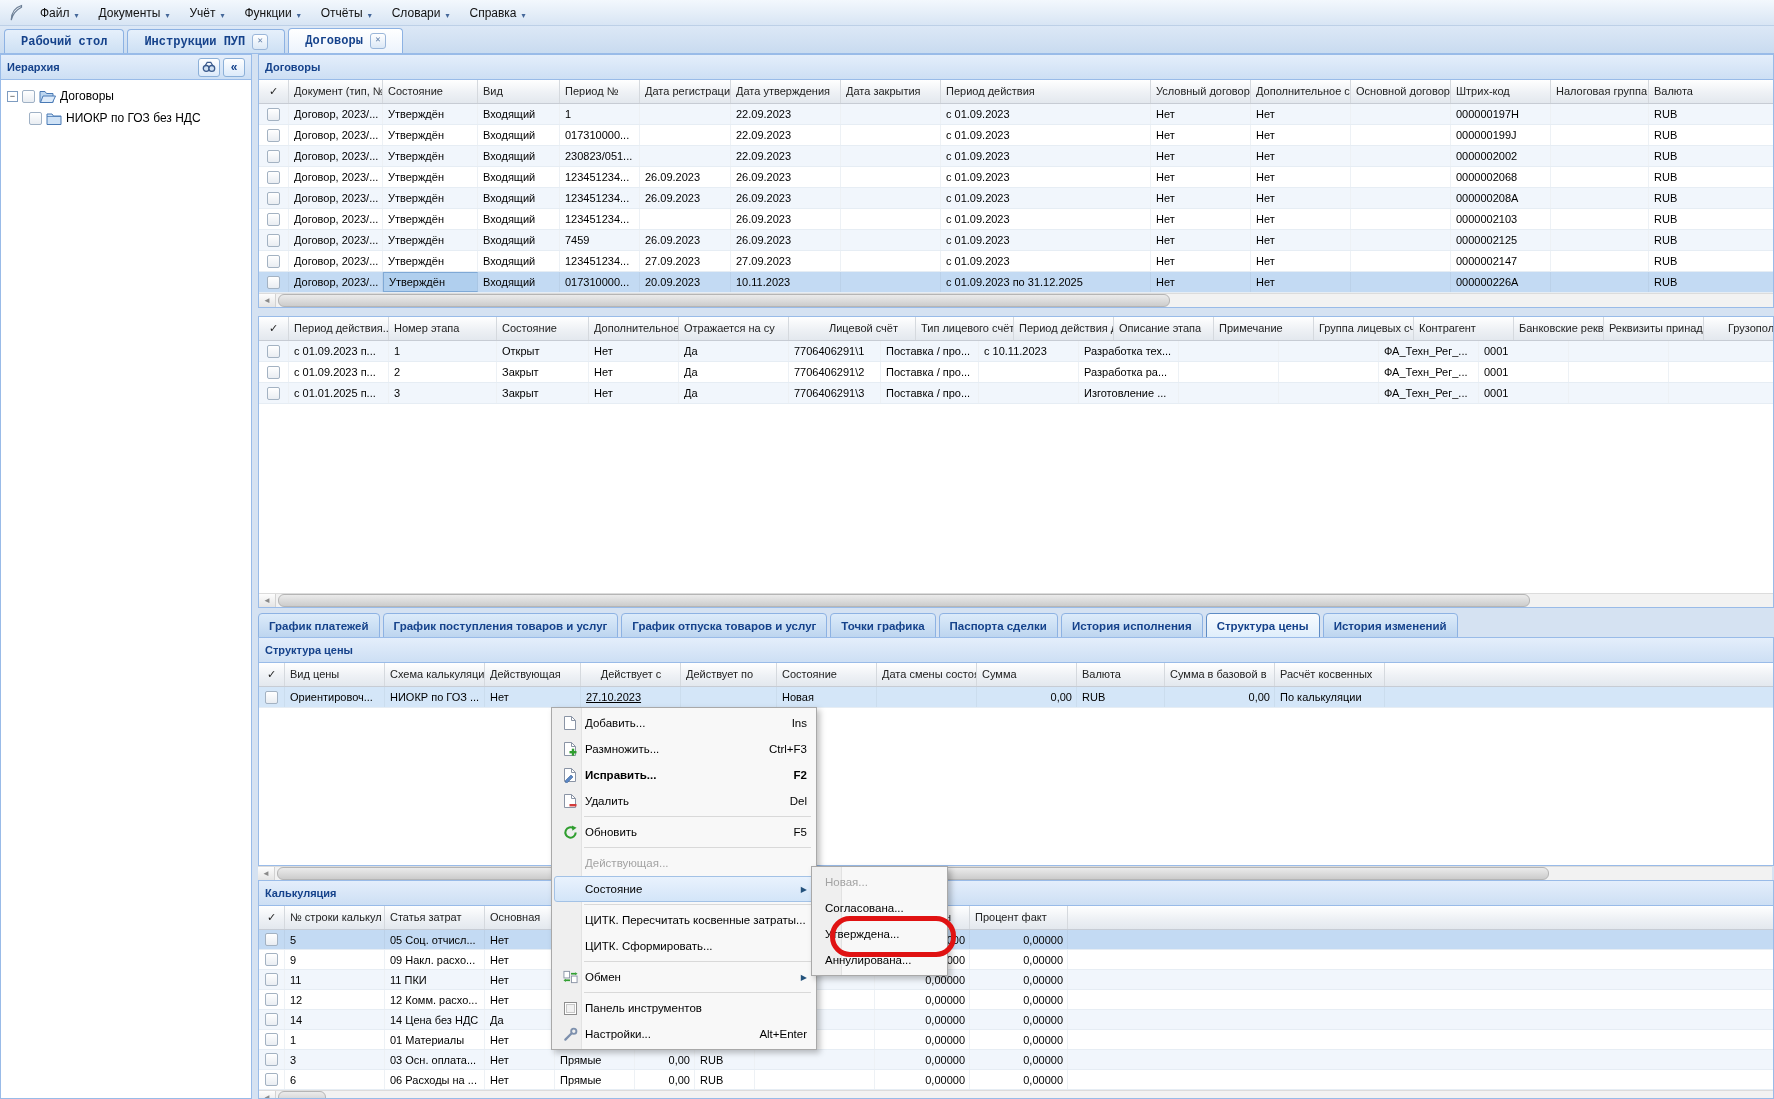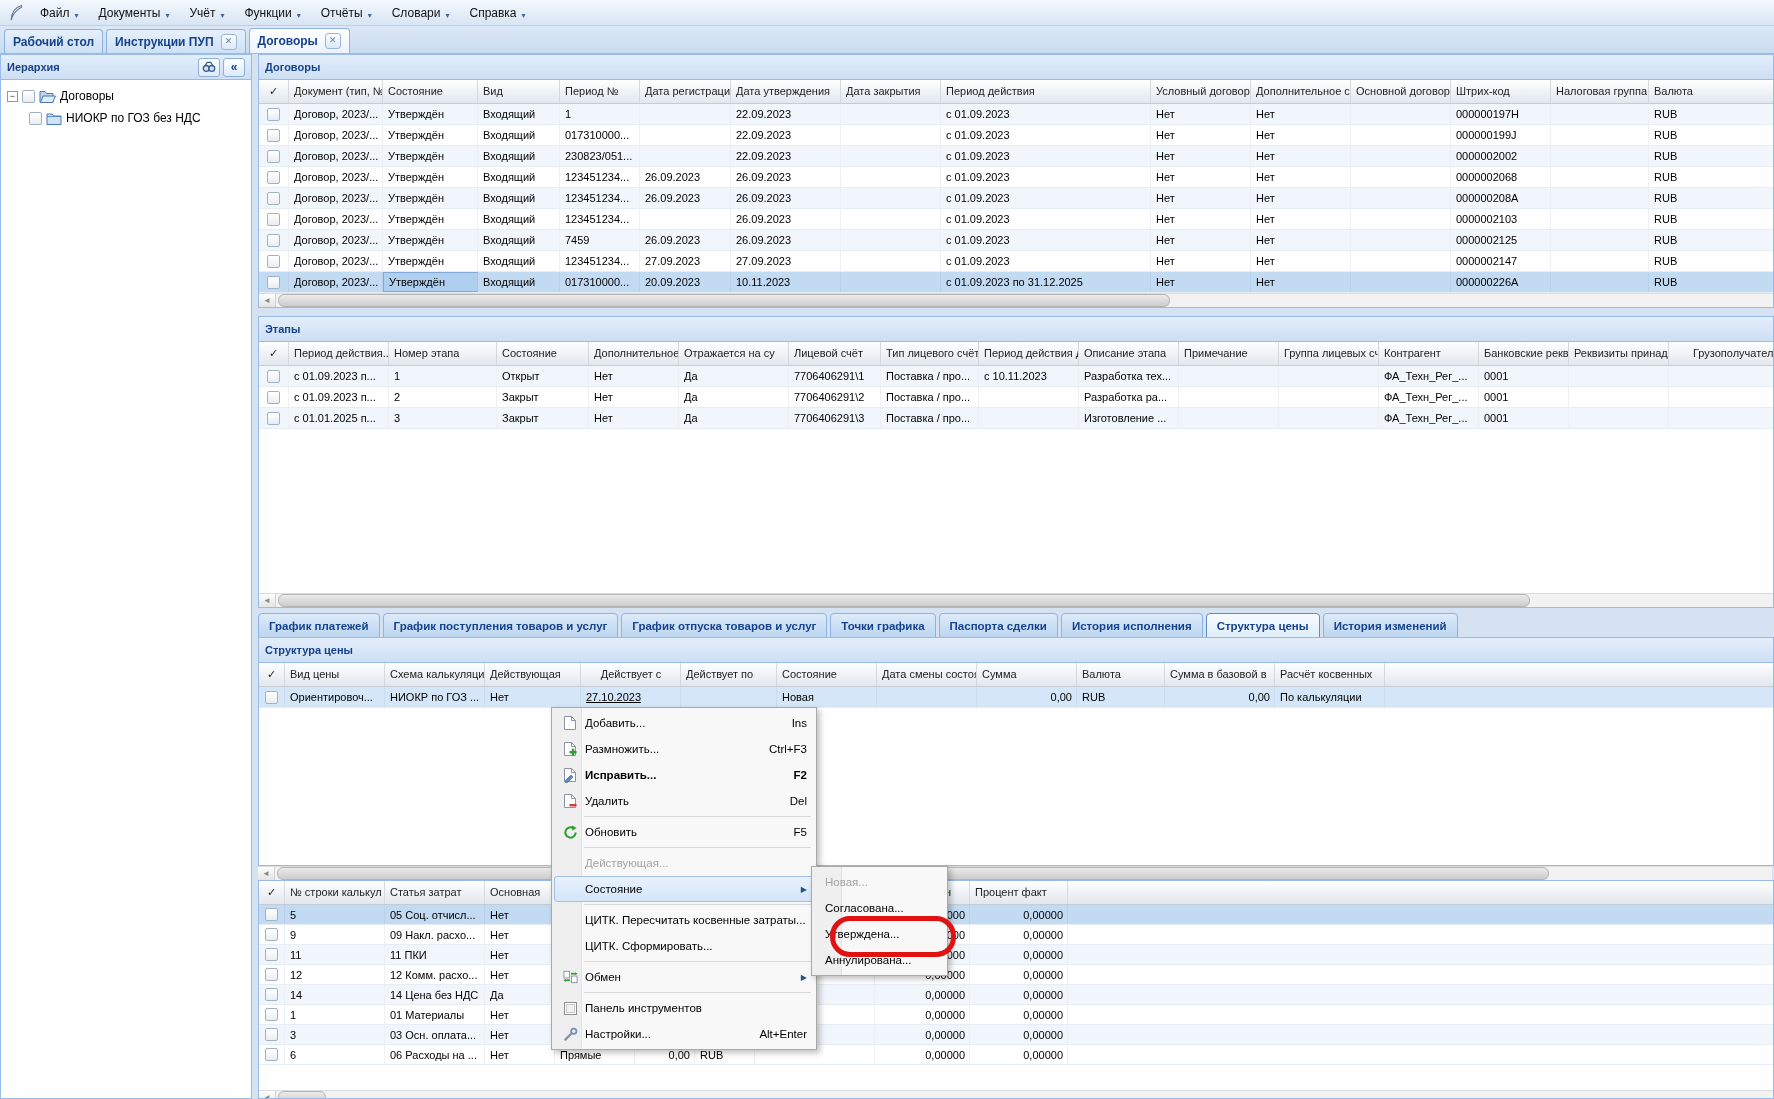--- a/index.html
+++ b/index.html
@@ -13,23 +13,23 @@
   #menubar{left:0;top:0;width:1774px;height:26px;box-sizing:border-box;
     background:linear-gradient(#f3f8fd,#d8e5f4);border-bottom:1px solid #bdd0e7;
     display:flex;align-items:center;padding-left:6px;}
   .mb-logo{width:20px;display:flex;justify-content:center;margin-right:4px;}
   .mb-item{display:flex;align-items:flex-end;gap:5px;padding:3px 10px;font-size:12px;color:#111;cursor:default;}
   .mb-arrow{font-size:8px;color:#44679a;line-height:1;}
   
   #tabbar{left:0;top:26px;width:1774px;height:28px;box-sizing:border-box;
     background:linear-gradient(#dce8f6,#c9dbf0);border-bottom:1px solid #99bbe8;
     display:flex;align-items:flex-end;padding:0 0 0 4px;gap:3px;}
-  .tab{height:23px;padding:0 8px;border:1px solid #8db2e3;border-bottom:none;
+  .tab{height:23px;padding:0 16px;border:1px solid #8db2e3;border-bottom:none;
     border-radius:4px 4px 0 0;background:linear-gradient(#e6f0fb,#cde0f4);
-    color:#15428b;font-weight:bold;font-size:12px;display:flex;align-items:center;gap:7px;}
+    color:#15428b;font-weight:bold;font-size:12px;display:flex;align-items:center;gap:7px;font-family:Liberation Mono, monospace;}
   .tab.active{background:linear-gradient(#ffffff,#ecf3fc);height:24px;}
   .tab-close{width:14px;height:14px;border:1px solid #9ab6d9;border-radius:3px;
     background:linear-gradient(#ffffff,#dbe8f6);color:#6986ad;font-size:9px;
     line-height:12px;text-align:center;font-weight:normal;}
   
   #sidebar{left:0;top:54px;width:252px;height:1045px;box-sizing:border-box;
     background:#fff;border:1px solid #99bbe8;}
   .panel-hd{height:25px;box-sizing:border-box;display:flex;align-items:center;
     background:linear-gradient(#e4eefb,#cddff4);border-bottom:1px solid #99bbe8;
     padding:0 6px;font-size:11px;font-weight:bold;color:#15428b;white-space:nowrap;}
@@ -393,32 +393,29 @@
           <div class="g-cell" style="width: 126px;">RUB</div>
         </div>
       </div>
     <div class="hscroll" style="bottom:0;">
       <span class="hs-arrow">◄</span>
       <span class="hs-thumb" style="width:890px;"></span>
     </div>
   </div>
 
   <div class="panel" id="p-etapy" style="top:262px;height:292px;">
-    <div class="panel-hd">
-      <span>Этапы</span>
-    </div>
     <div>
         <div class="gridhead">
           <div class="gh-cell c" style="width: 30px;">✓</div>
           <div class="gh-cell" style="width: 100px;">Период действия..</div>
           <div class="gh-cell" style="width: 108px;">Номер этапа</div>
           <div class="gh-cell" style="width: 92px;">Состояние</div>
           <div class="gh-cell" style="width: 90px;">Дополнительное с</div>
           <div class="gh-cell" style="width: 110px;">Отражается на су</div>
-          <div class="gh-cell" style="width: 92px;">Лицевой счёт</div>
+          <div class="gh-cell" style="width: 92px; margin-left: 35px;">Лицевой счёт</div>
           <div class="gh-cell" style="width: 98px;">Тип лицевого счёт</div>
           <div class="gh-cell" style="width: 100px;">Период действия д</div>
           <div class="gh-cell" style="width: 100px;">Описание этапа</div>
           <div class="gh-cell" style="width: 100px;">Примечание</div>
           <div class="gh-cell" style="width: 100px;">Группа лицевых сч</div>
           <div class="gh-cell" style="width: 100px;">Контрагент</div>
           <div class="gh-cell" style="width: 90px;">Банковские рекви</div>
           <div class="gh-cell" style="width: 100px;">Реквизиты принад</div>
           <div class="gh-cell" style="width: 106px; margin-left: 19px;">Грузополучатель</div>
         </div>
@@ -553,20 +550,23 @@
         </div>
       </div>
   </div>
 
   <div class="hscroll" style="top:812px;left:0;">
     <span class="hs-arrow">◄</span>
     <span class="hs-thumb" style="width:1270px;"></span>
   </div>
 
   <div class="panel" id="p-kalk" style="top:826px;height:219px;">
+    <div class="panel-hd">
+      <span>Калькуляция</span>
+    </div>
     <div>
         <div class="gridhead">
           <div class="gh-cell c" style="width: 26px;">✓</div>
           <div class="gh-cell" style="width: 100px;">№ строки калькул</div>
           <div class="gh-cell" style="width: 100px;">Статья затрат</div>
           <div class="gh-cell" style="width: 70px;">Основная</div>
           <div class="gh-cell" style="width: 80px;"></div>
           <div class="gh-cell r" style="width: 60px;"></div>
           <div class="gh-cell" style="width: 60px;"></div>
           <div class="gh-cell" style="width: 120px;"></div>

